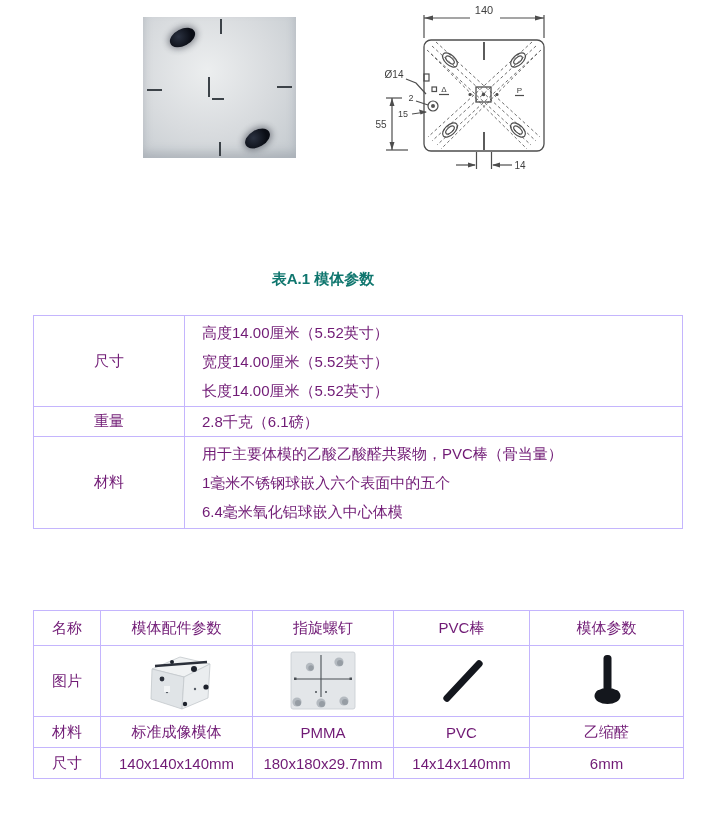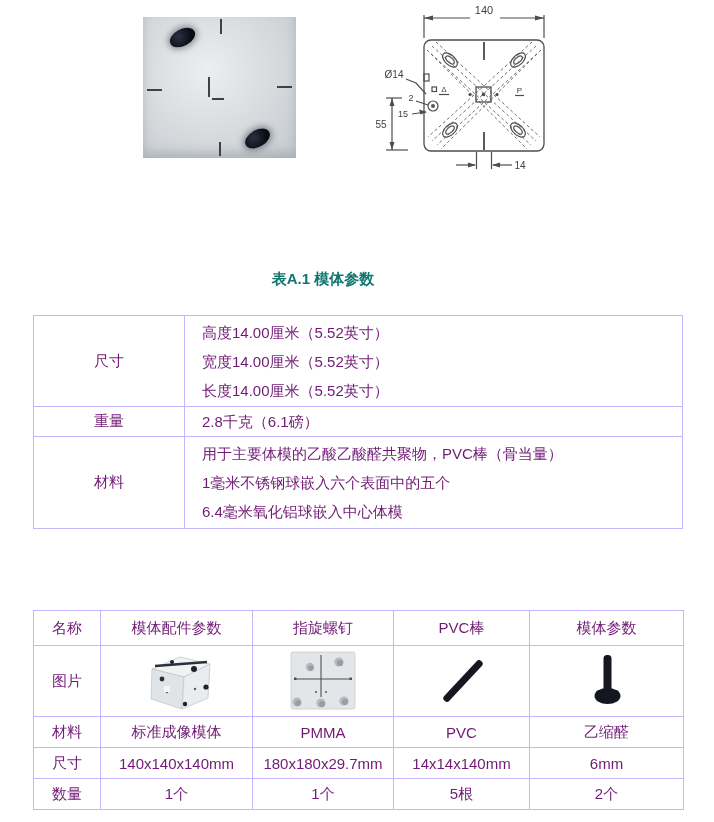--- a/index.html
+++ b/index.html
@@ -248,23 +248,16 @@
         <td>PVC</td>
         <td>乙缩醛</td>
       </tr>
       <tr style="height:31px">
         <td>尺寸</td>
         <td>140x140x140mm</td>
         <td>180x180x29.7mm</td>
         <td>14x14x140mm</td>
         <td>6mm</td>
       </tr>
-      <tr style="height:31px">
-        <td>数量</td>
-        <td>1个</td>
-        <td>1个</td>
-        <td>5根</td>
-        <td>2个</td>
-      </tr>
     </tbody>
   </table>
 
 </div>
 
 </body></html>

